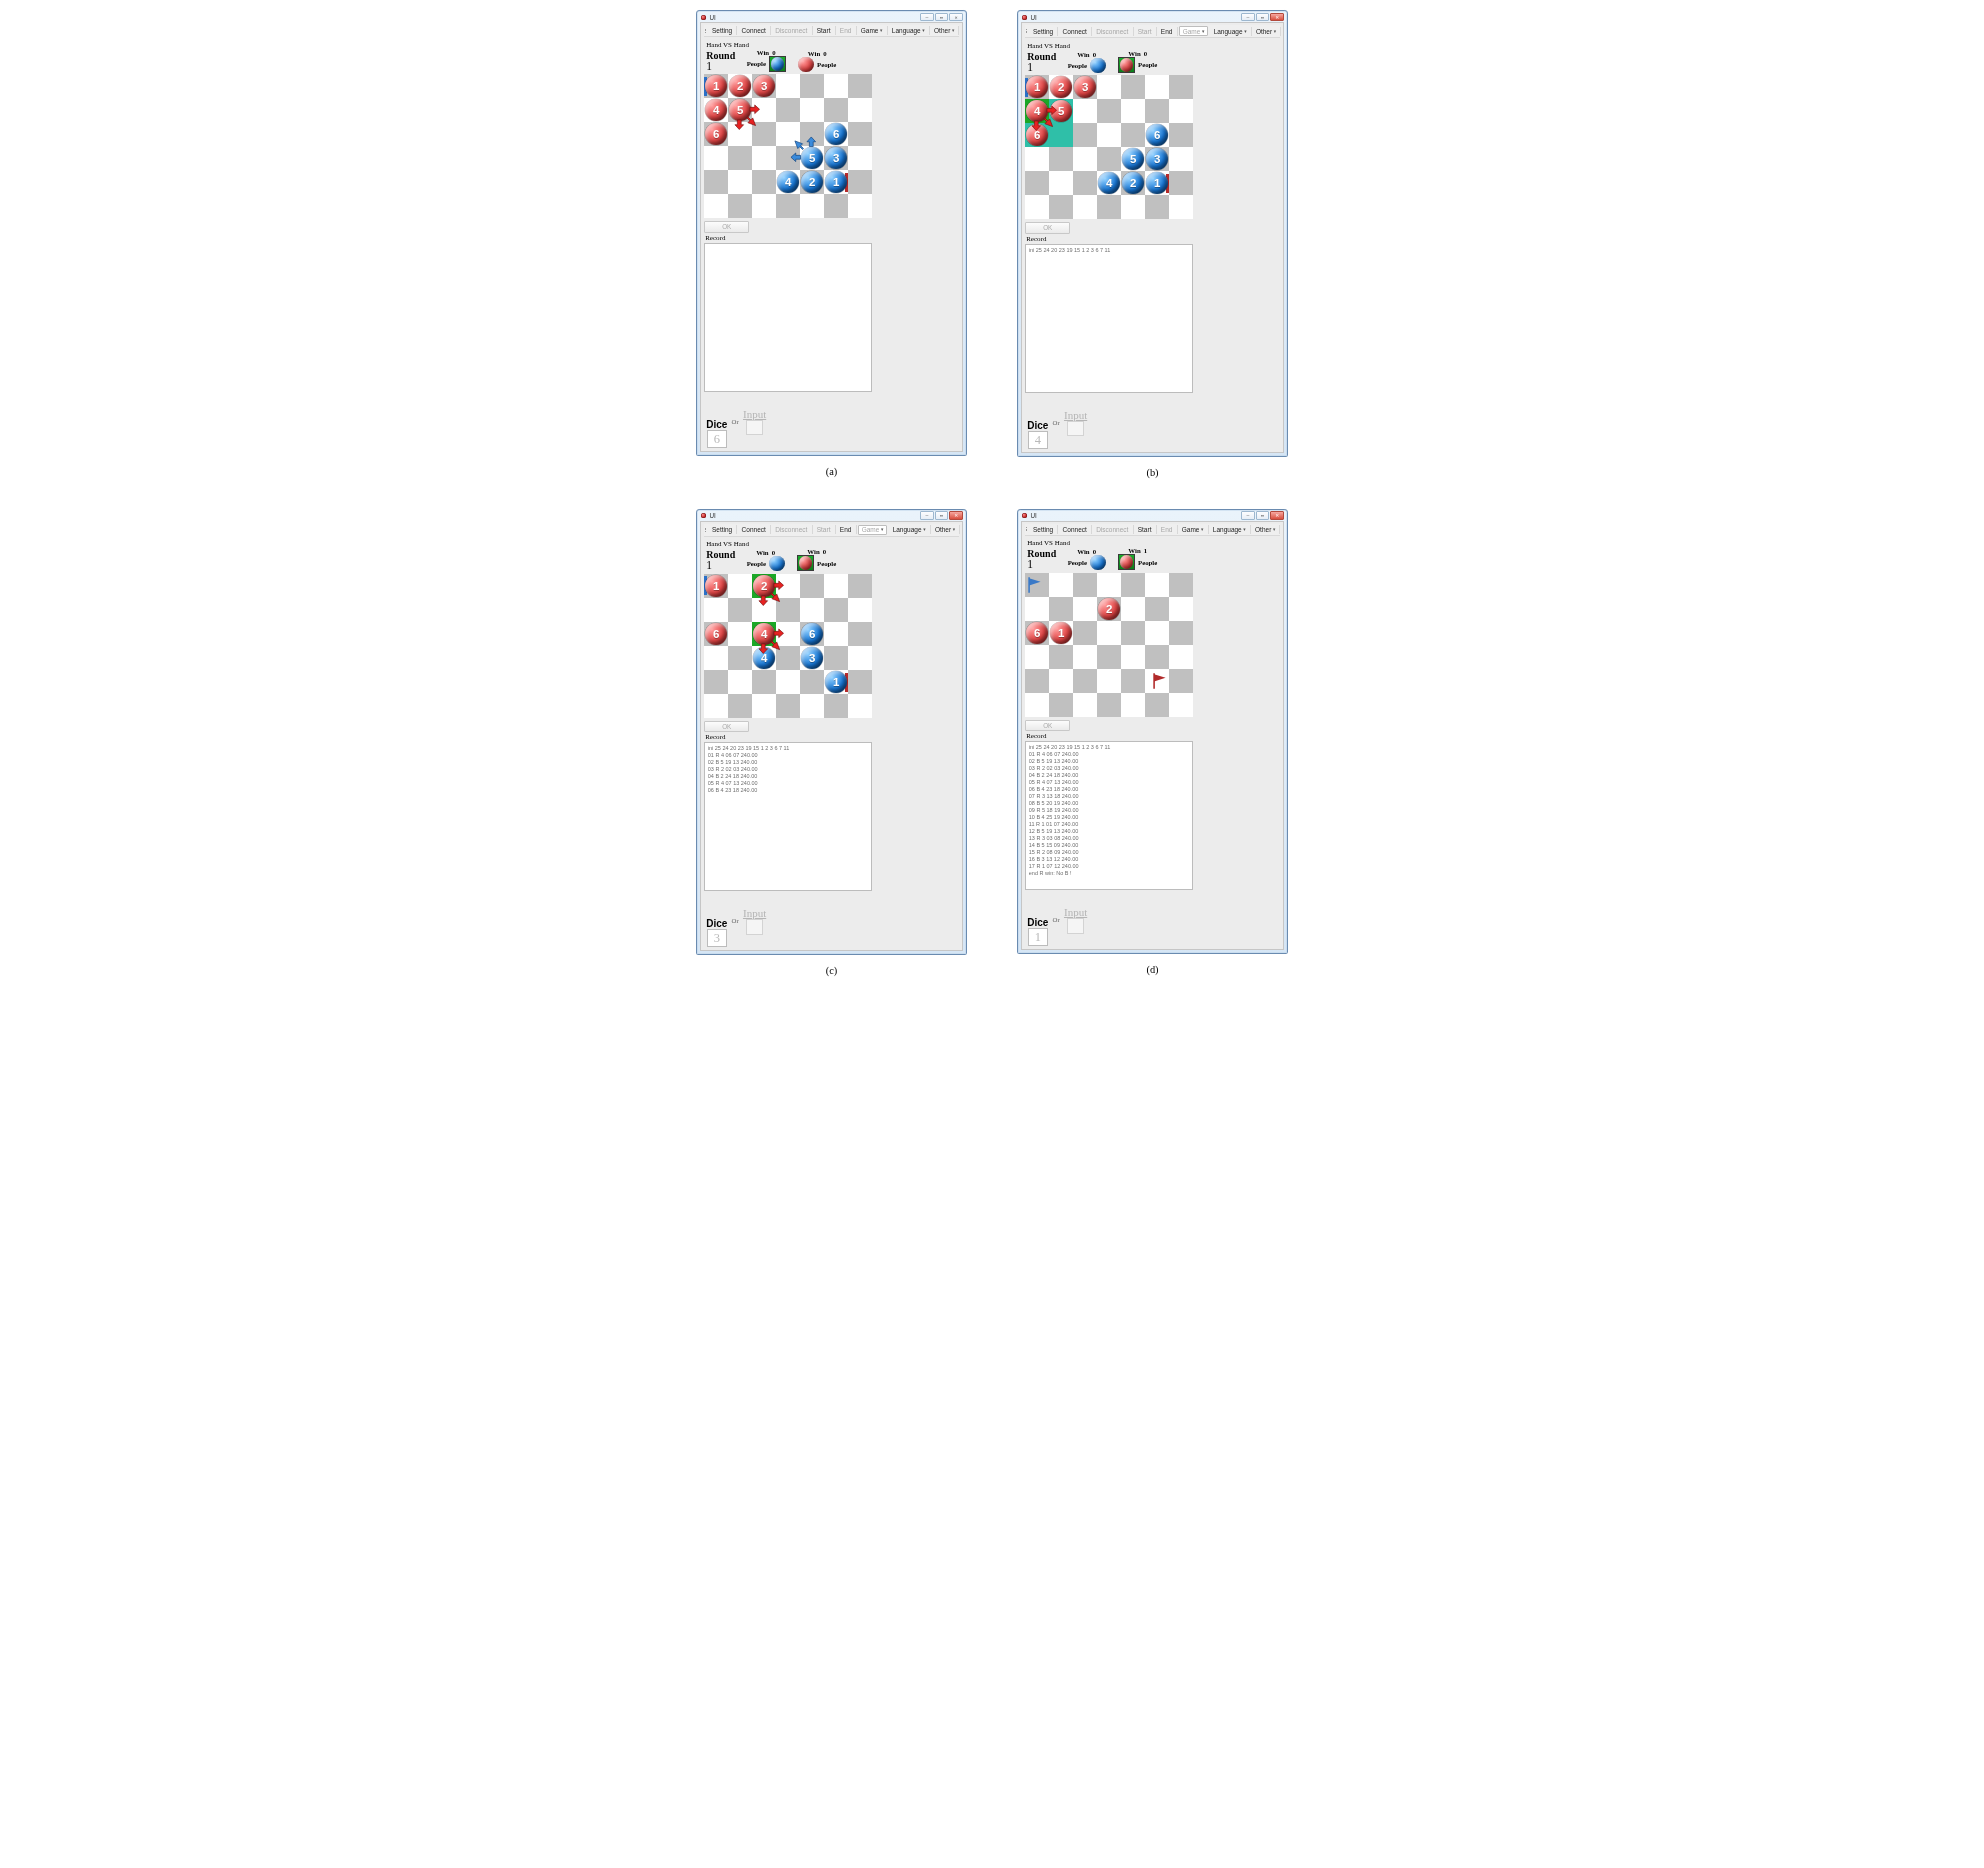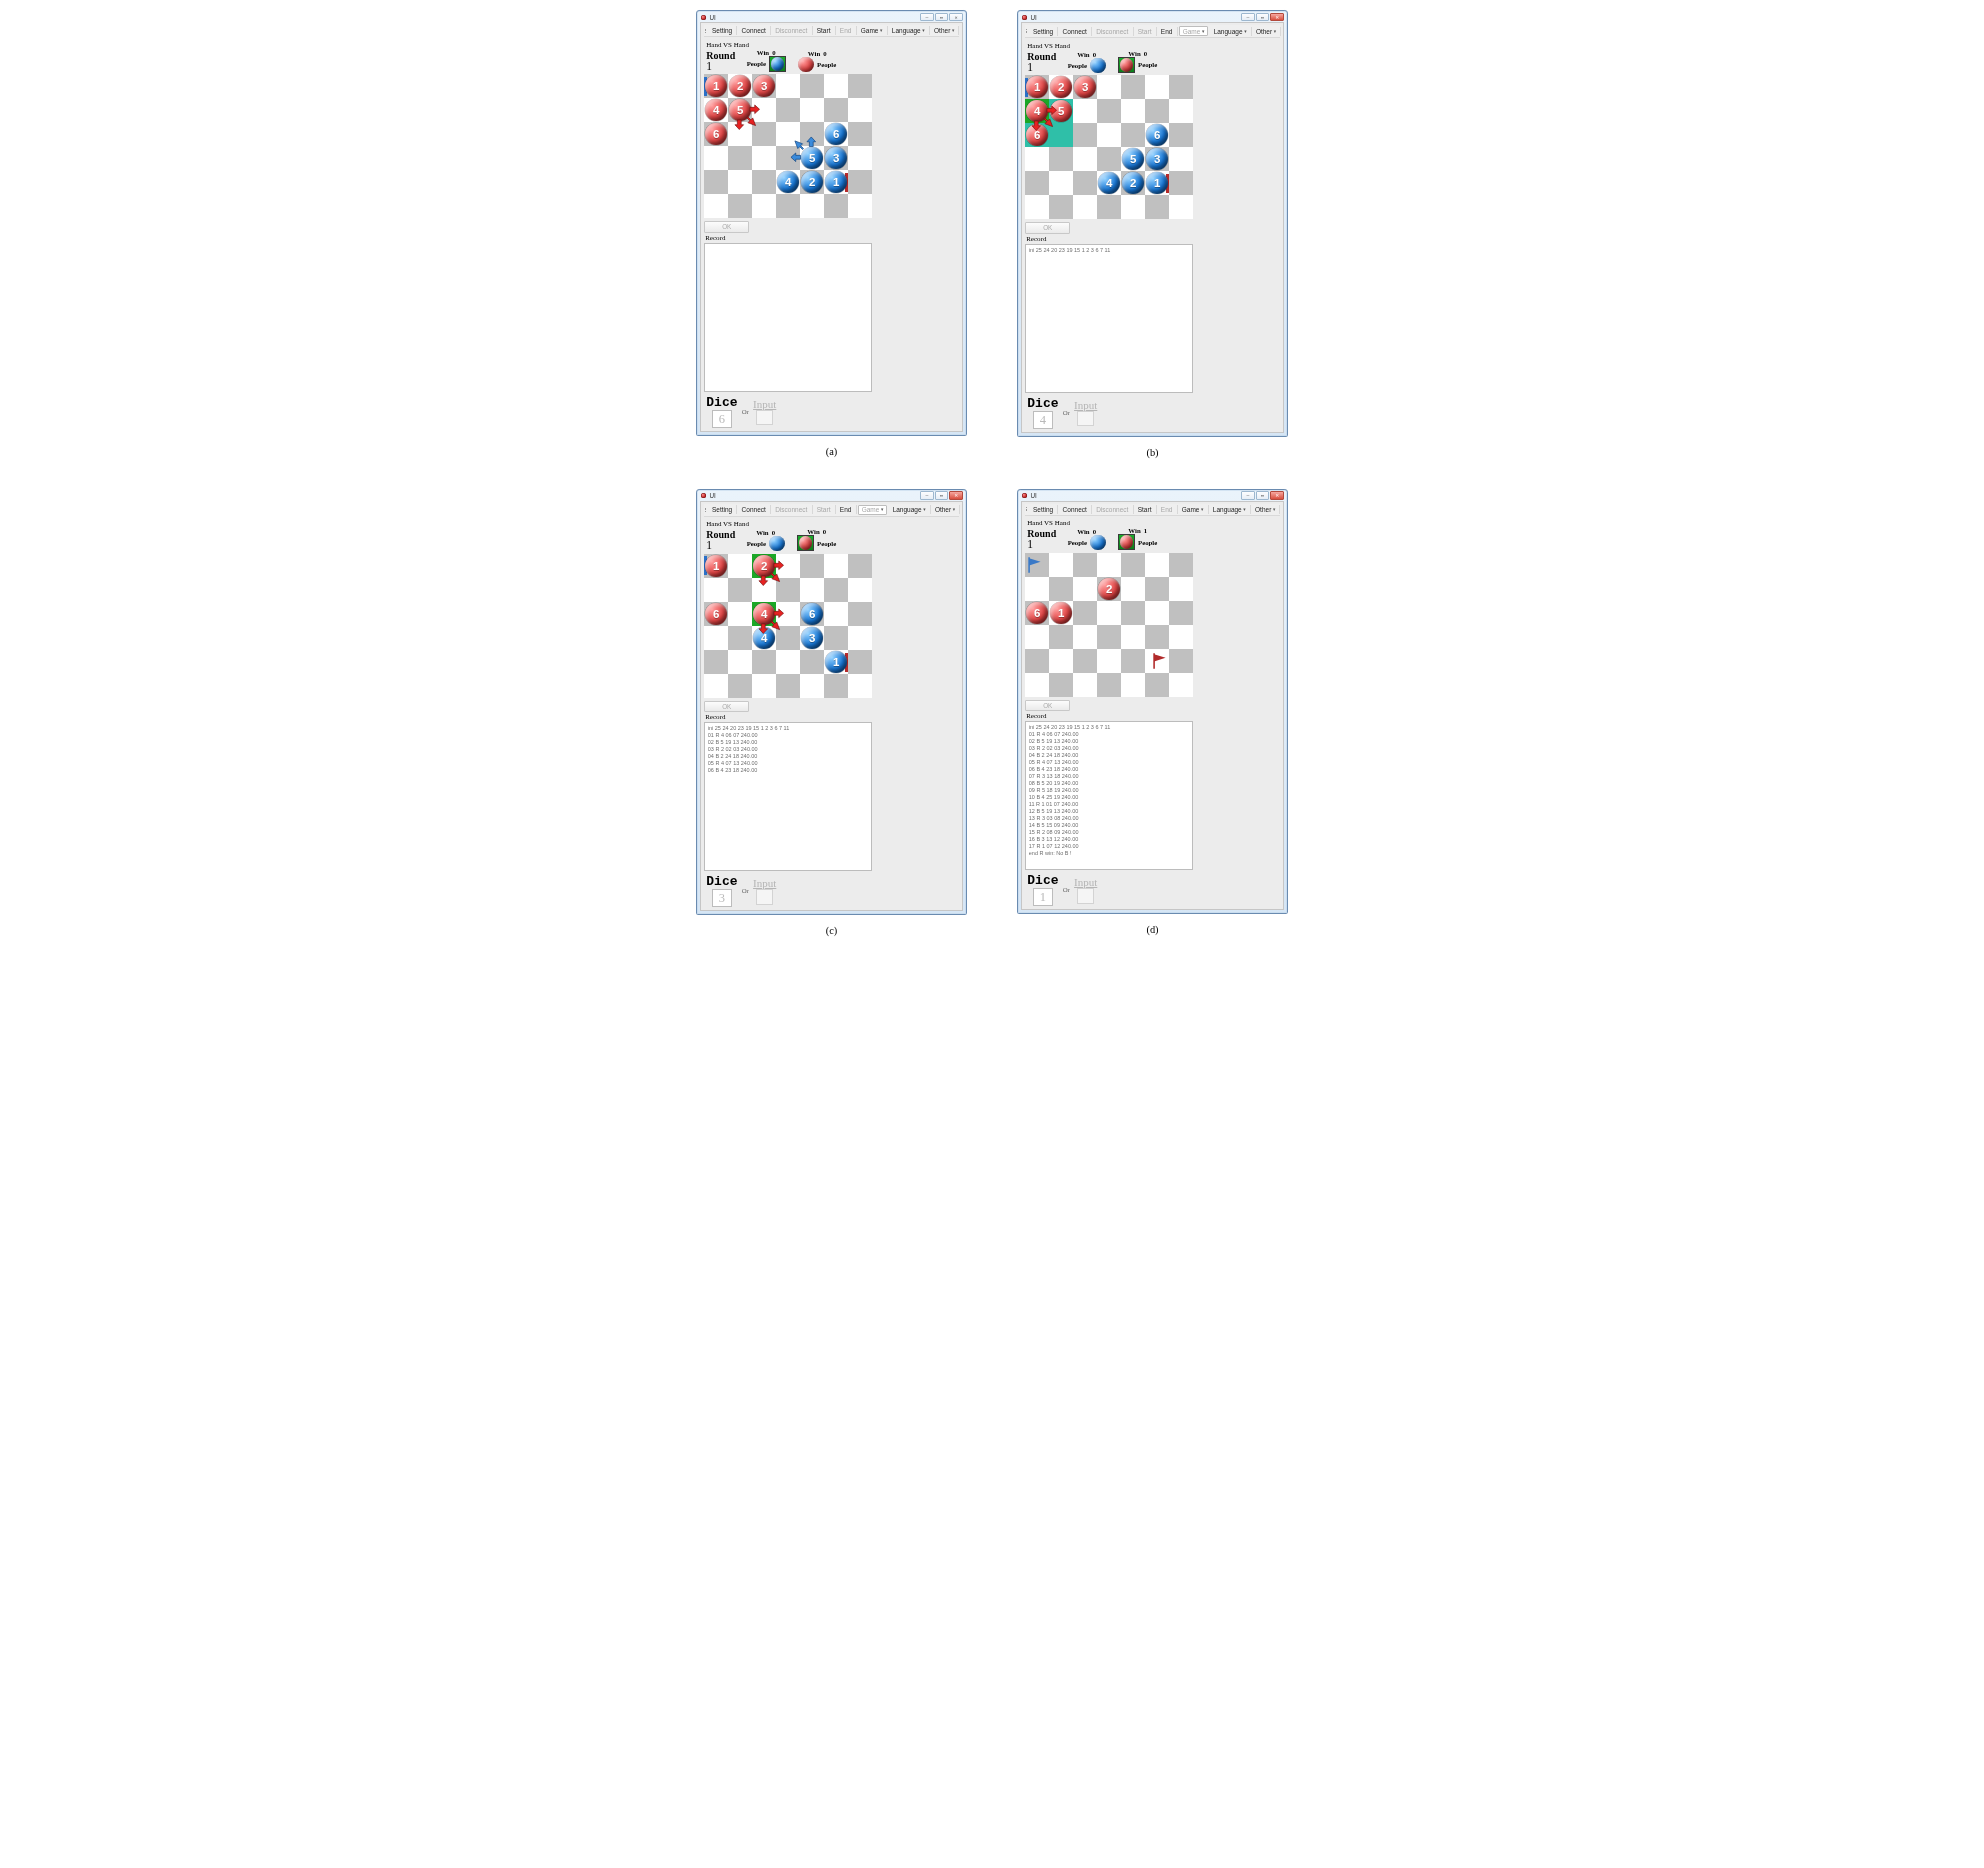--- a/index.html
+++ b/index.html
@@ -153,21 +153,21 @@
   .record-label { font-family:"Palatino Linotype",serif; font-size:7px; padding:1px 0 1px 1px;}
   .record-box {
     flex:1; min-height: 149px;
     background:#fff; border:0.5px solid #bcbcbc;
     font-family: Tahoma, Arial, sans-serif; font-size:5.5px; color:#707070;
     padding:1.6px 2.6px; line-height:1.28; white-space:pre;
     overflow:hidden;
   }
   .dice-row { display:flex; align-items:center; gap:4.2px; margin-top:3.1px; justify-content:flex-start; padding-left:2.1px;}
   .dice-block{ display:flex; flex-direction:column; align-items:center;}
-  .dice-label{ font-family:Liberation Mono, monospace; font-size:13px; font-weight:600;}
+  .dice-label{ font-family:Liberation Sans, sans-serif; font-size:10px; font-weight:600;margin-top:24px;}
   .dice-box {
     width:20px; height:18px; border:0.5px solid #bcbcbc; background:#fff;
     font-family:"Palatino Linotype",serif; font-size:12.5px; color:#b9b9b9;
     text-align:center; line-height:16.7px;
   }
   .or-label{ font-family:"Palatino Linotype",serif; font-size:6.8px; color:#666;}
   .input-label{ font-family:"Palatino Linotype",serif; font-size:11px; color:#b5b5b5; text-decoration:underline;}
   .input-box{ width:16.7px;height:15.7px;border:0.5px solid #d3d3d3; background:#f5f5f5;}
   svg { display:block; }
   .bluemark { position:absolute; width:3.1px; height:19px; background:#2b70c7; }

